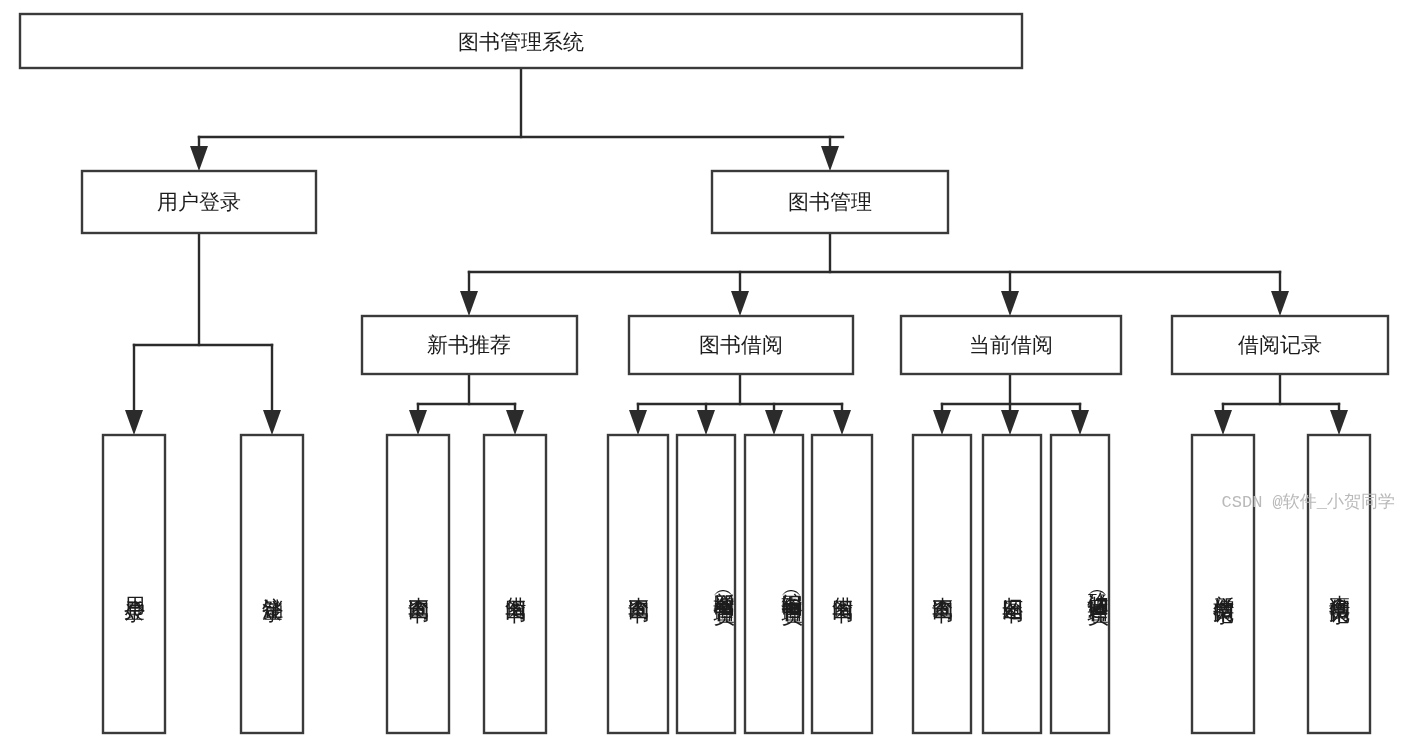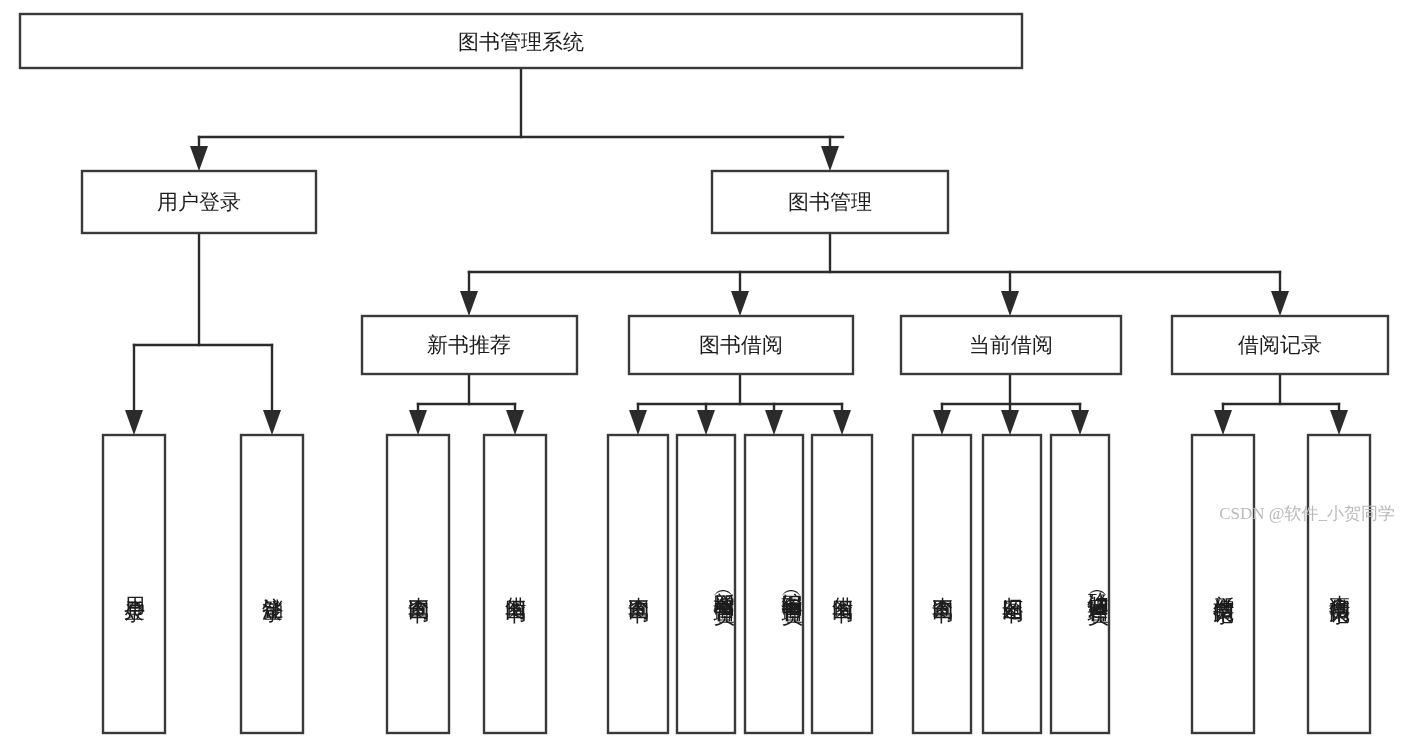--- a/index.html
+++ b/index.html
@@ -60,22 +60,22 @@
     display: flex;
     align-items: center;
     justify-content: center;
     text-align: center;
     white-space: nowrap;
     pointer-events: none;
   }
   .watermark {
     position: absolute;
     right: 10px;
-    bottom: 0;
-    font-family: Liberation Serif, serif;
+    bottom: 12px;
+    font-family: Liberation Mono, monospace;
     font-size: 17px;
     color: #b9b9b9;
     white-space: nowrap;
   }
 </style>
 </head>
 <body>
 
 <div id="diagram-root">
 

